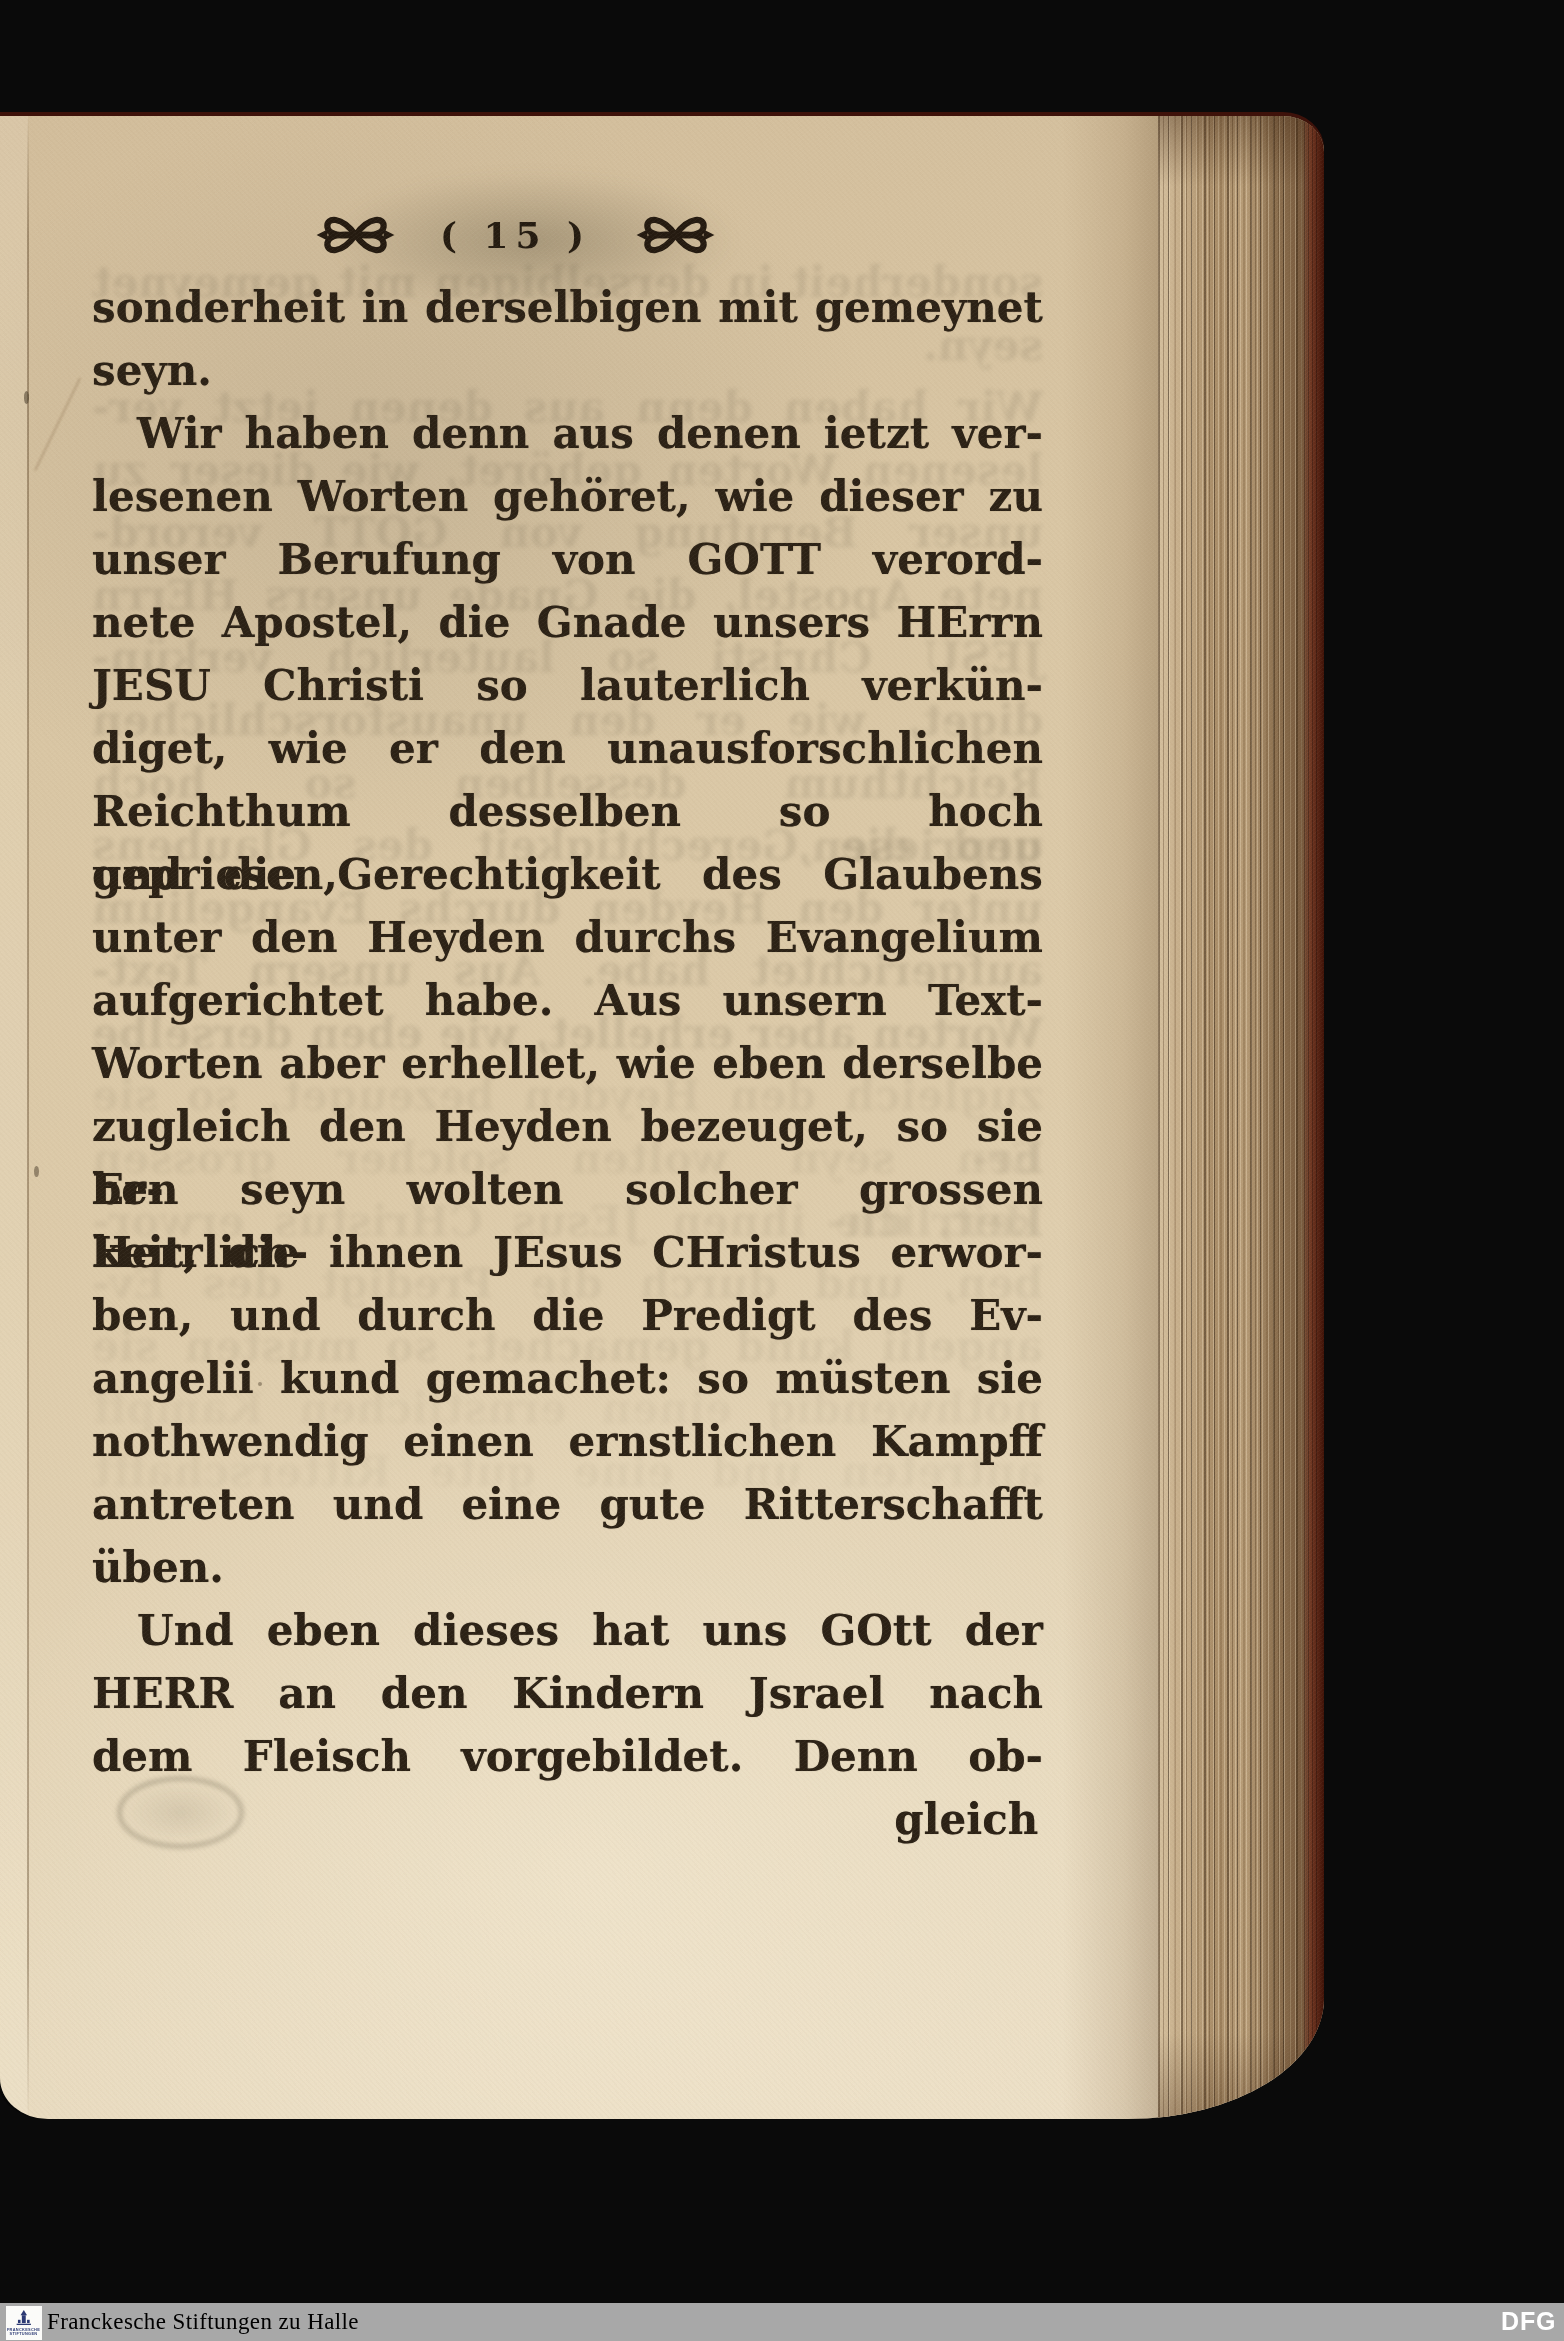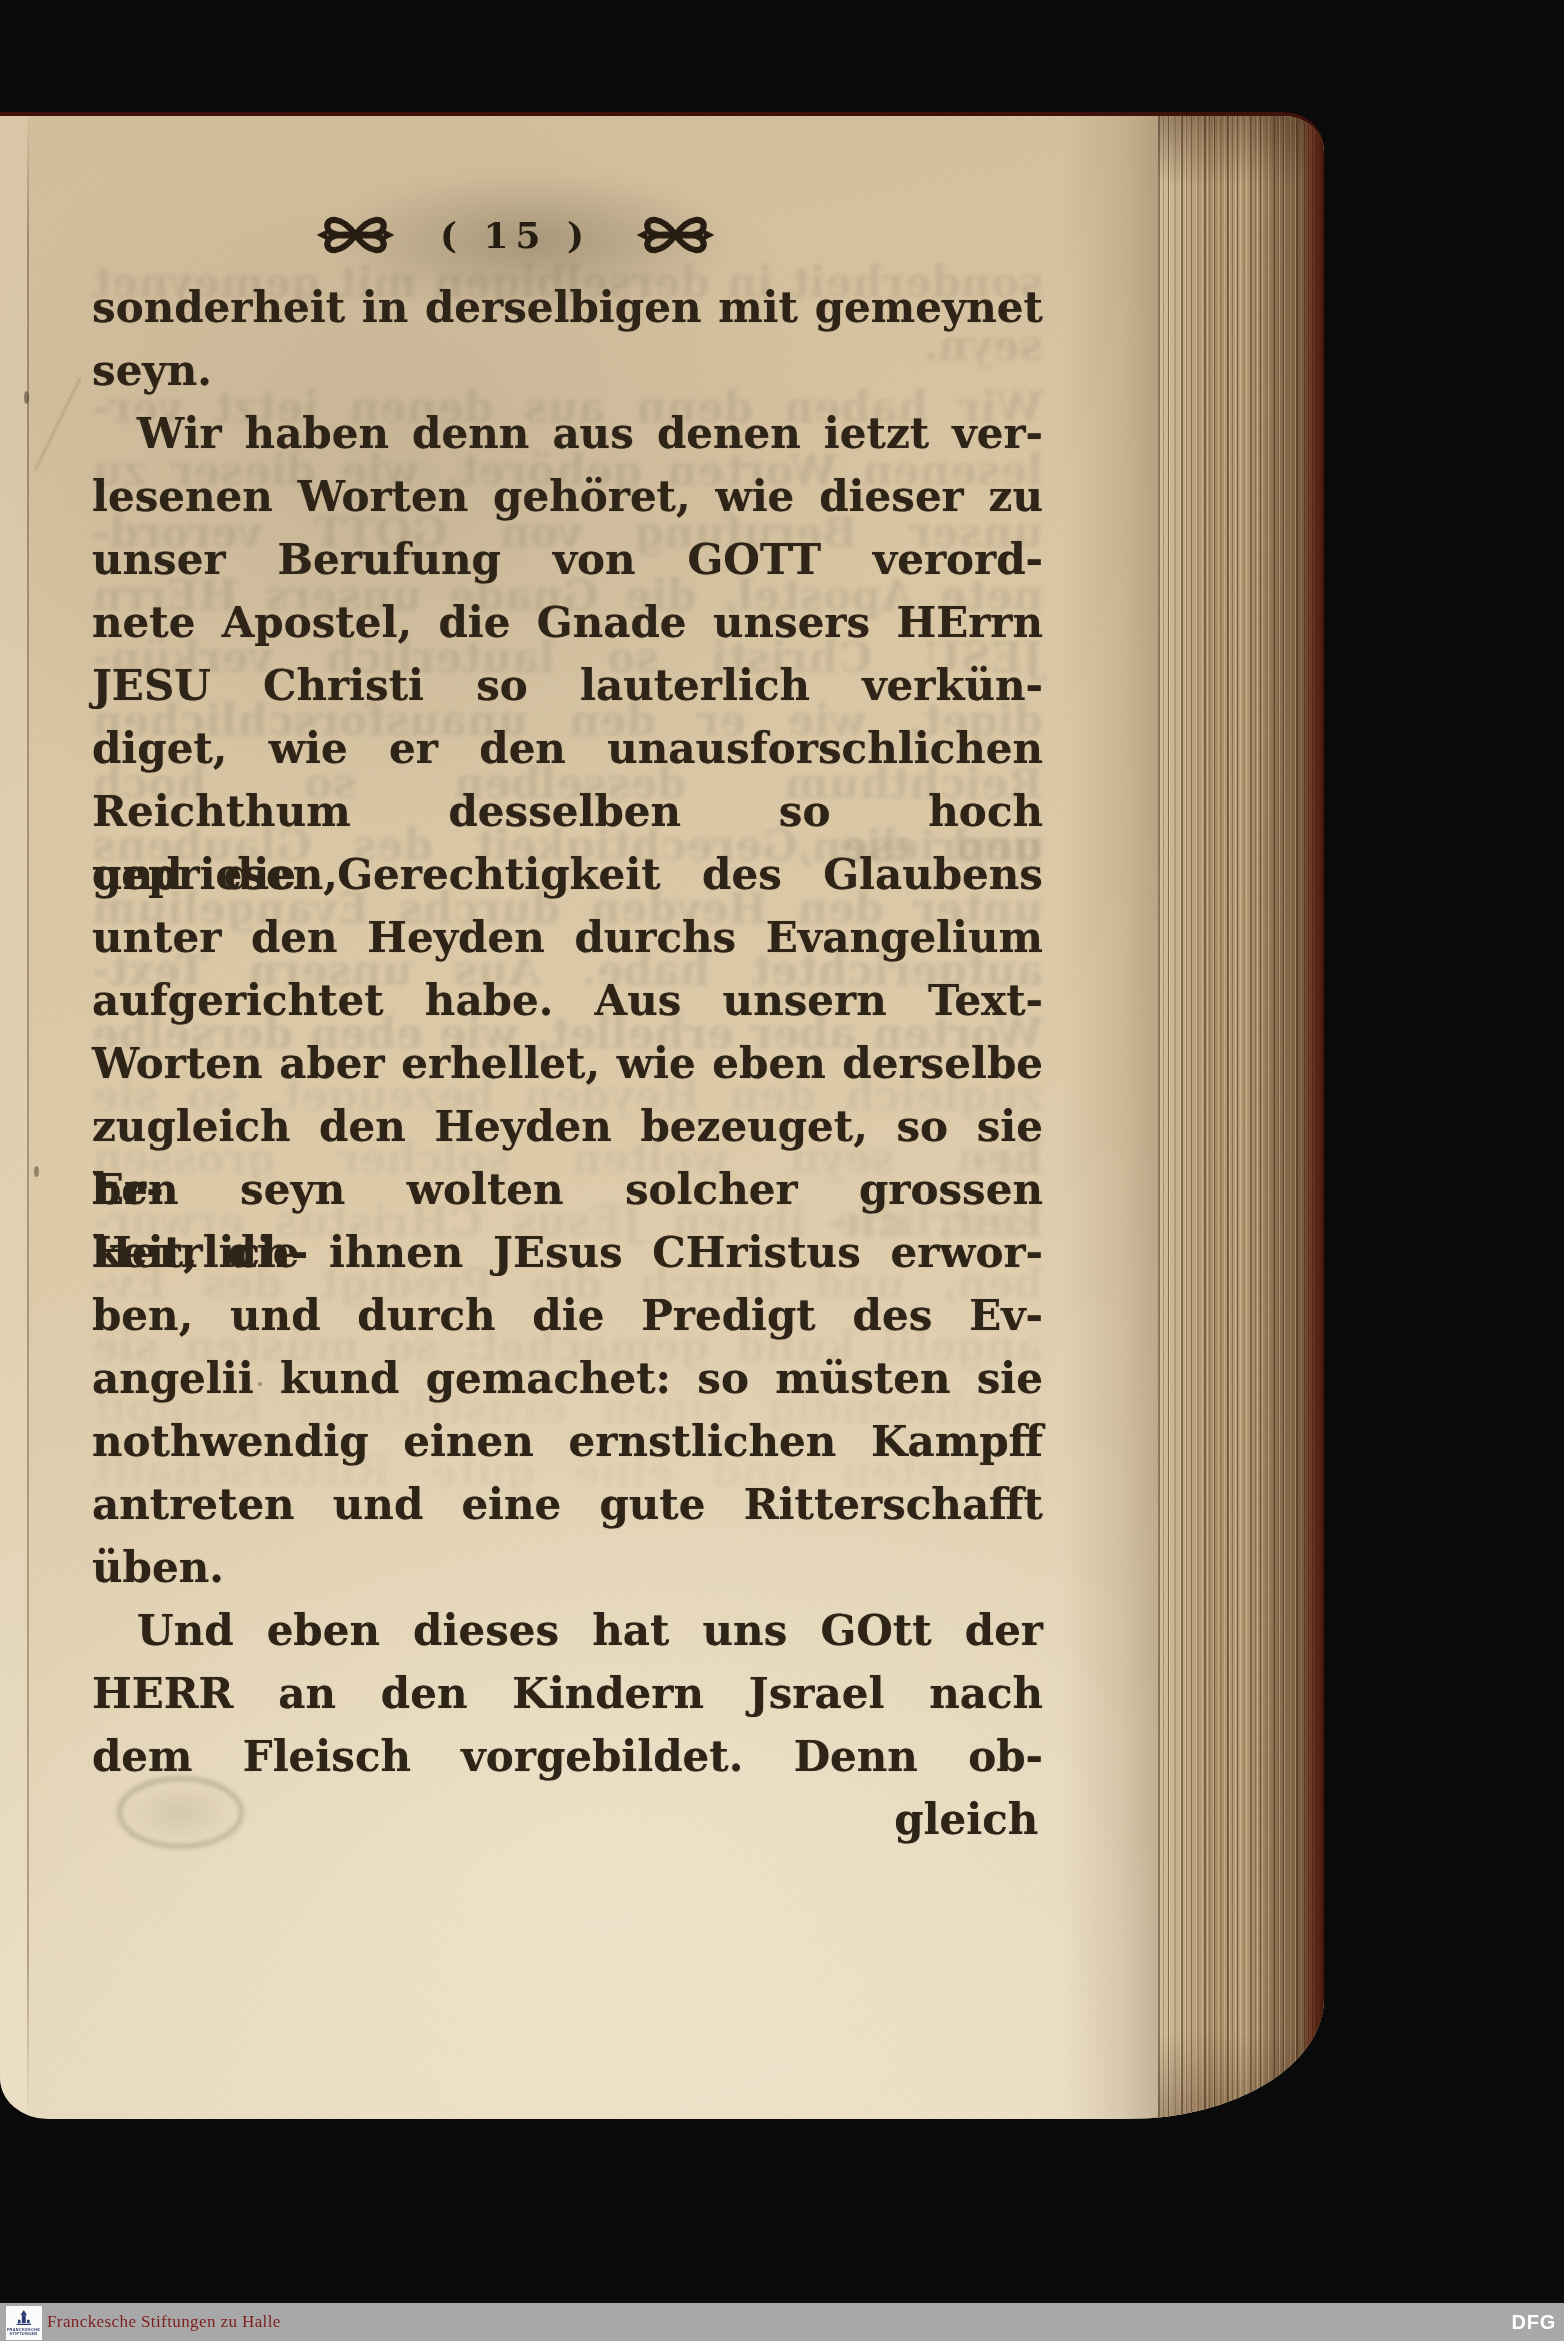--- a/index.html
+++ b/index.html
@@ -71,23 +71,23 @@
   .line.catchword{text-align:right;padding-right:4.7px;}
   .line.indent{padding-left:45px;}
 
   
   .footer{position:absolute;left:0;right:0;top:2303px;height:39px;background:#a8a8a8;}
   .logo-box{position:absolute;left:5.5px;top:3.1px;width:36px;height:34px;background:#fbfbf9;
         display:flex;flex-direction:column;align-items:center;justify-content:center;gap:0.8px;}
   .logo-caption{font-family:"Liberation Sans",sans-serif;font-size:3.9px;line-height:3.9px;color:#2c3a74;
         font-weight:700;letter-spacing:0.3px;text-align:center;}
   .inst-name{position:absolute;left:47px;top:50%;transform:translateY(-55%);
-        font-family:"Liberation Serif",serif;font-size:17px;color:#7f1d1d;letter-spacing:0.4px;white-space:nowrap;}
+        font-family:"Liberation Serif",serif;font-size:23px;color:#000000;letter-spacing:0.4px;white-space:nowrap;}
   .dfg{position:absolute;right:7.8px;top:50%;transform:translateY(-54%);
-        font-family:"Liberation Sans",sans-serif;font-weight:700;font-size:20px;color:#ffffff;letter-spacing:0.8px;}
+        font-family:"Liberation Sans",sans-serif;font-weight:700;font-size:25px;color:#ffffff;letter-spacing:0.8px;}
 </style>
 </head>
 <body>
 
 <div class="screen">
 
   <div class="book">
 
     <div class="crease-light"></div>
     <div class="crease-line"></div>

